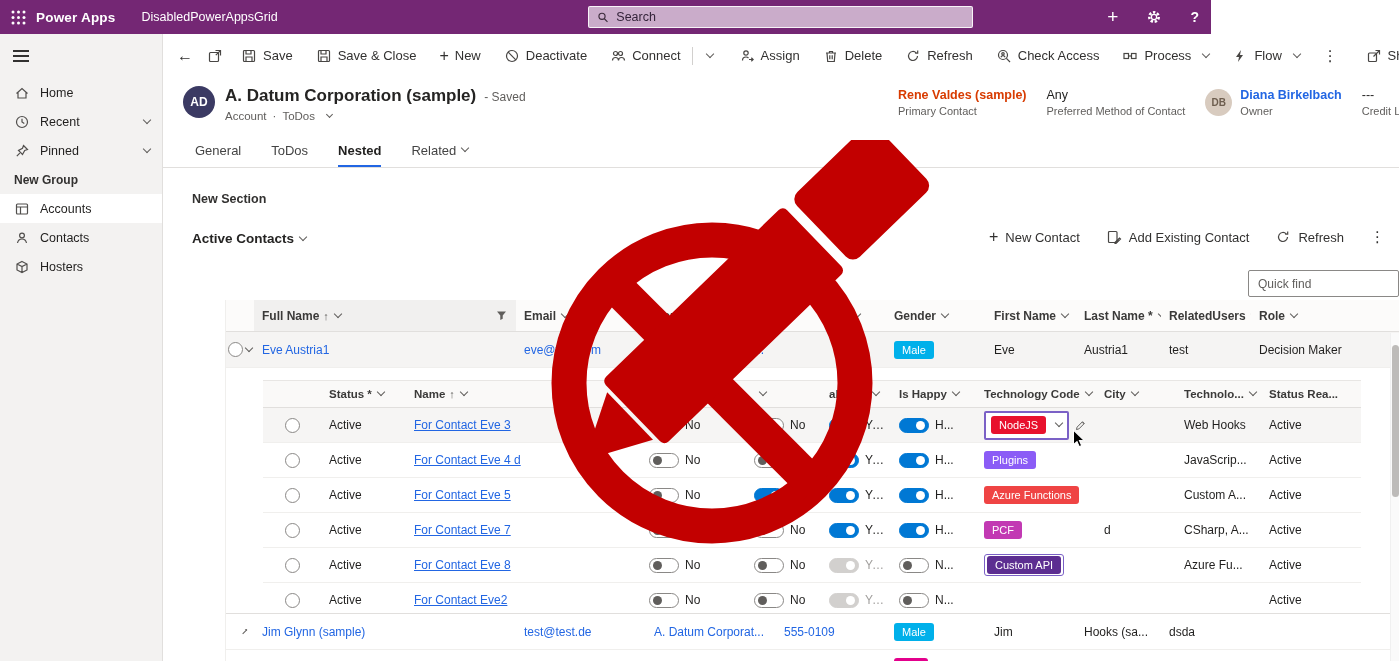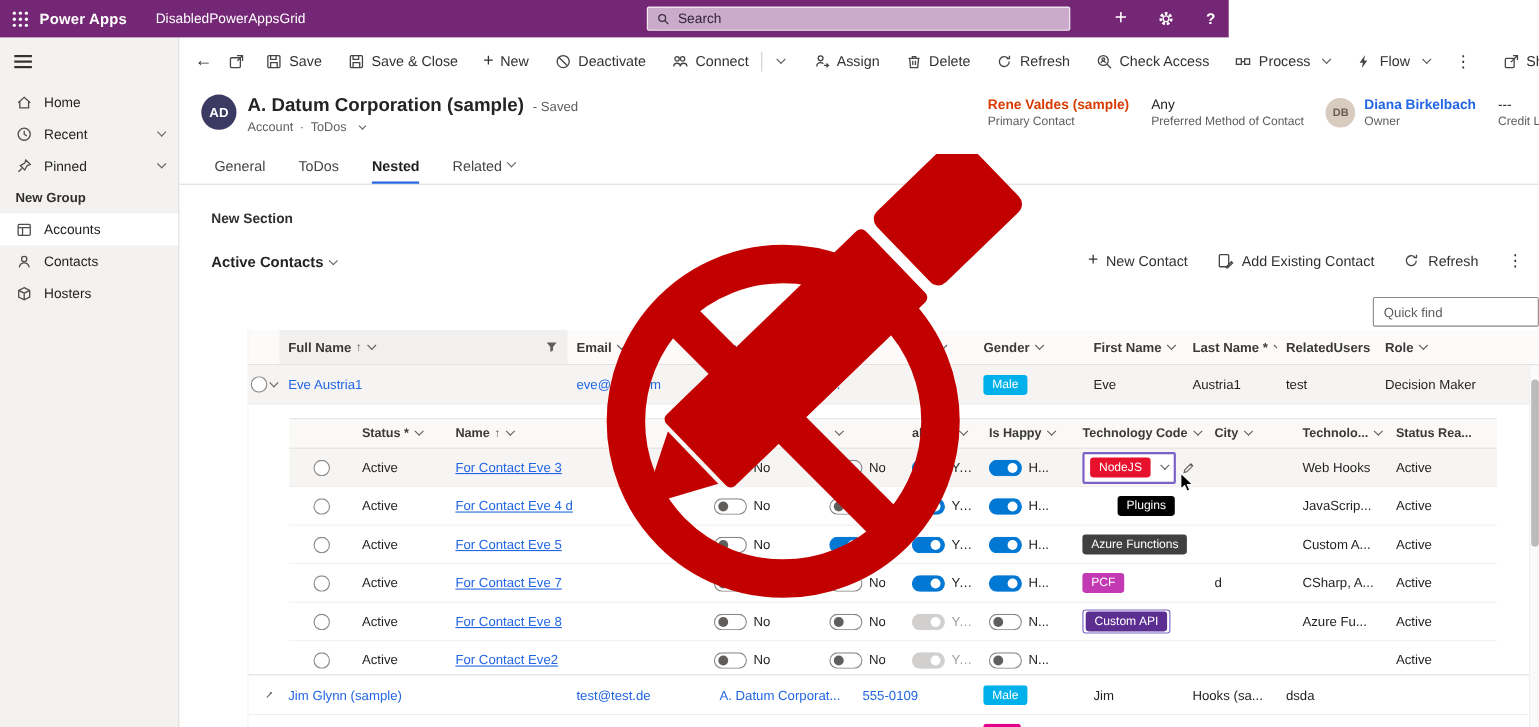--- a/index.html
+++ b/index.html
@@ -4,21 +4,21 @@
 <style>
   *{margin:0;padding:0;box-sizing:border-box}
   body{font-family:"Liberation Sans","DejaVu Sans",sans-serif;background:#fff}
   .page{position:relative;width:1399px;height:661px;overflow:hidden;background:#fff;font-size:12px;color:#201f1e}
   svg{display:block}
   .ic{width:16px;height:16px;stroke:#484644;fill:none;stroke-width:1.2;flex:none}
   .chev{display:inline-block;width:6px;height:6px;border-right:1.4px solid #605e5c;border-bottom:1.4px solid #605e5c;transform:rotate(45deg);margin-left:6px;flex:none;position:relative;top:-2px}
   .chev.right{transform:rotate(-45deg)}
 
   
-  .topbar{position:absolute;left:0;top:0;width:1117px;height:34px;background:#742774;display:flex;align-items:center;color:#fff;z-index:5}
+  .topbar{position:absolute;left:0;top:0;width:1211px;height:34px;background:#742774;display:flex;align-items:center;color:#fff;z-index:5}
   .waffle{width:36px;height:34px;display:flex;align-items:center;justify-content:center}
   .brand{font-weight:700;font-size:13.5px;margin-right:26px;letter-spacing:.2px}
   .appname{font-size:12.5px}
   .tb-search{position:absolute;left:588px;top:6px;width:385px;height:22px;background:rgba(255,255,255,.62);border:1px solid rgba(255,255,255,.85);border-radius:2px;display:flex;align-items:center;padding:0 8px;gap:7px}
   .tb-search input{border:0;outline:0;background:transparent;font:12.5px "Liberation Sans",sans-serif;color:#241a24;width:100%}
   .tb-search input::placeholder{color:#34243a}
   .tb-right{position:absolute;right:12px;top:0;height:34px;display:flex;align-items:center;gap:28px}
   .tb-btn{color:#fff;font-size:15px;display:flex;align-items:center}
 
   
@@ -576,21 +576,21 @@
                   <span class="tglabel">Yes</span>
                 </span>
               </div>
             <div class="cell n6">
                 <span class="tgwrap on">
                   <span class="toggle"></span>
                   <span class="tglabel">H...</span>
                 </span>
               </div>
             <div class="cell n7">
-                <span class="badge" style="background-color: #000000; margin-left: 32px;">Plugins</span>
+                <span class="badge" style="background-color: #8b5cf6;">Plugins</span>
               </div>
             <div class="cell n8"></div>
             <div class="cell n9">JavaScrip...</div>
             <div class="cell n10">Active</div>
           </div>
 
           <div class="n-row">
             <div class="cell n0">
                 <span class="radio"></span>
               </div>
@@ -616,21 +616,21 @@
                   <span class="tglabel">Yes</span>
                 </span>
               </div>
             <div class="cell n6">
                 <span class="tgwrap on">
                   <span class="toggle"></span>
                   <span class="tglabel">H...</span>
                 </span>
               </div>
             <div class="cell n7">
-                <span class="badge" style="background-color: #404040;">Azure Functions</span>
+                <span class="badge" style="background-color: #ef4444;">Azure Functions</span>
               </div>
             <div class="cell n8"></div>
             <div class="cell n9">Custom A...</div>
             <div class="cell n10">Active</div>
           </div>
 
           <div class="n-row">
             <div class="cell n0">
                 <span class="radio"></span>
               </div>

